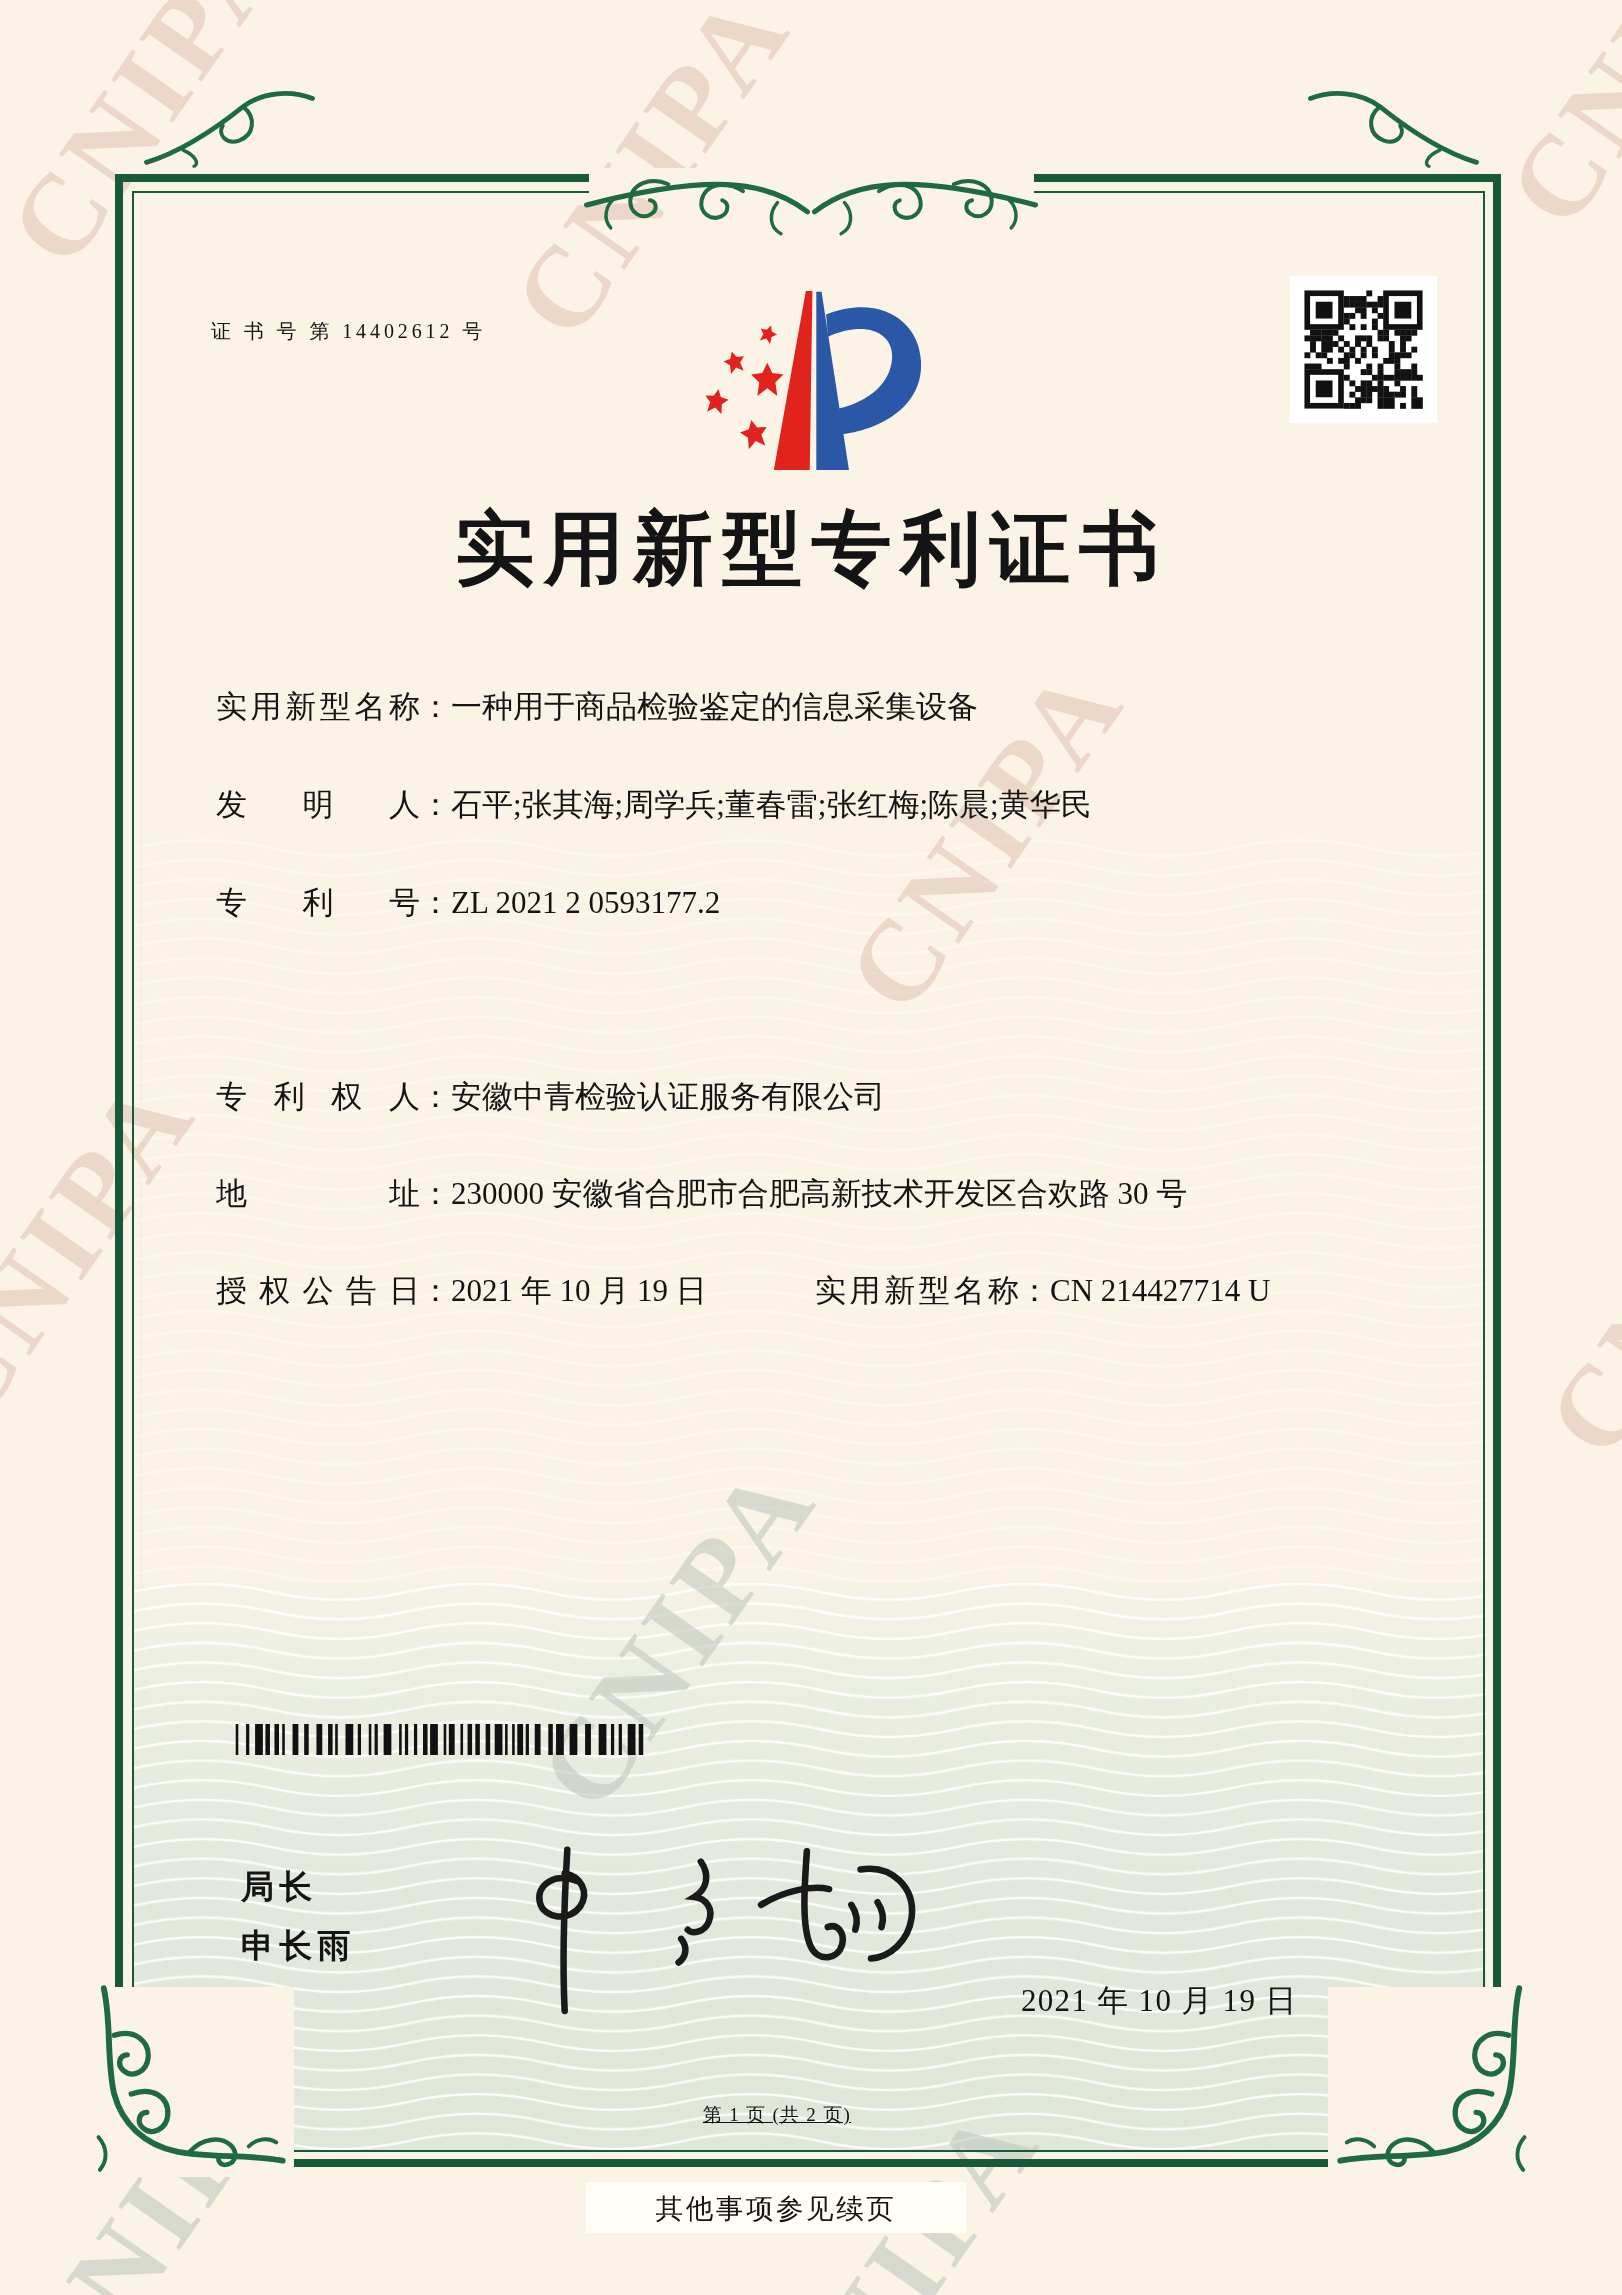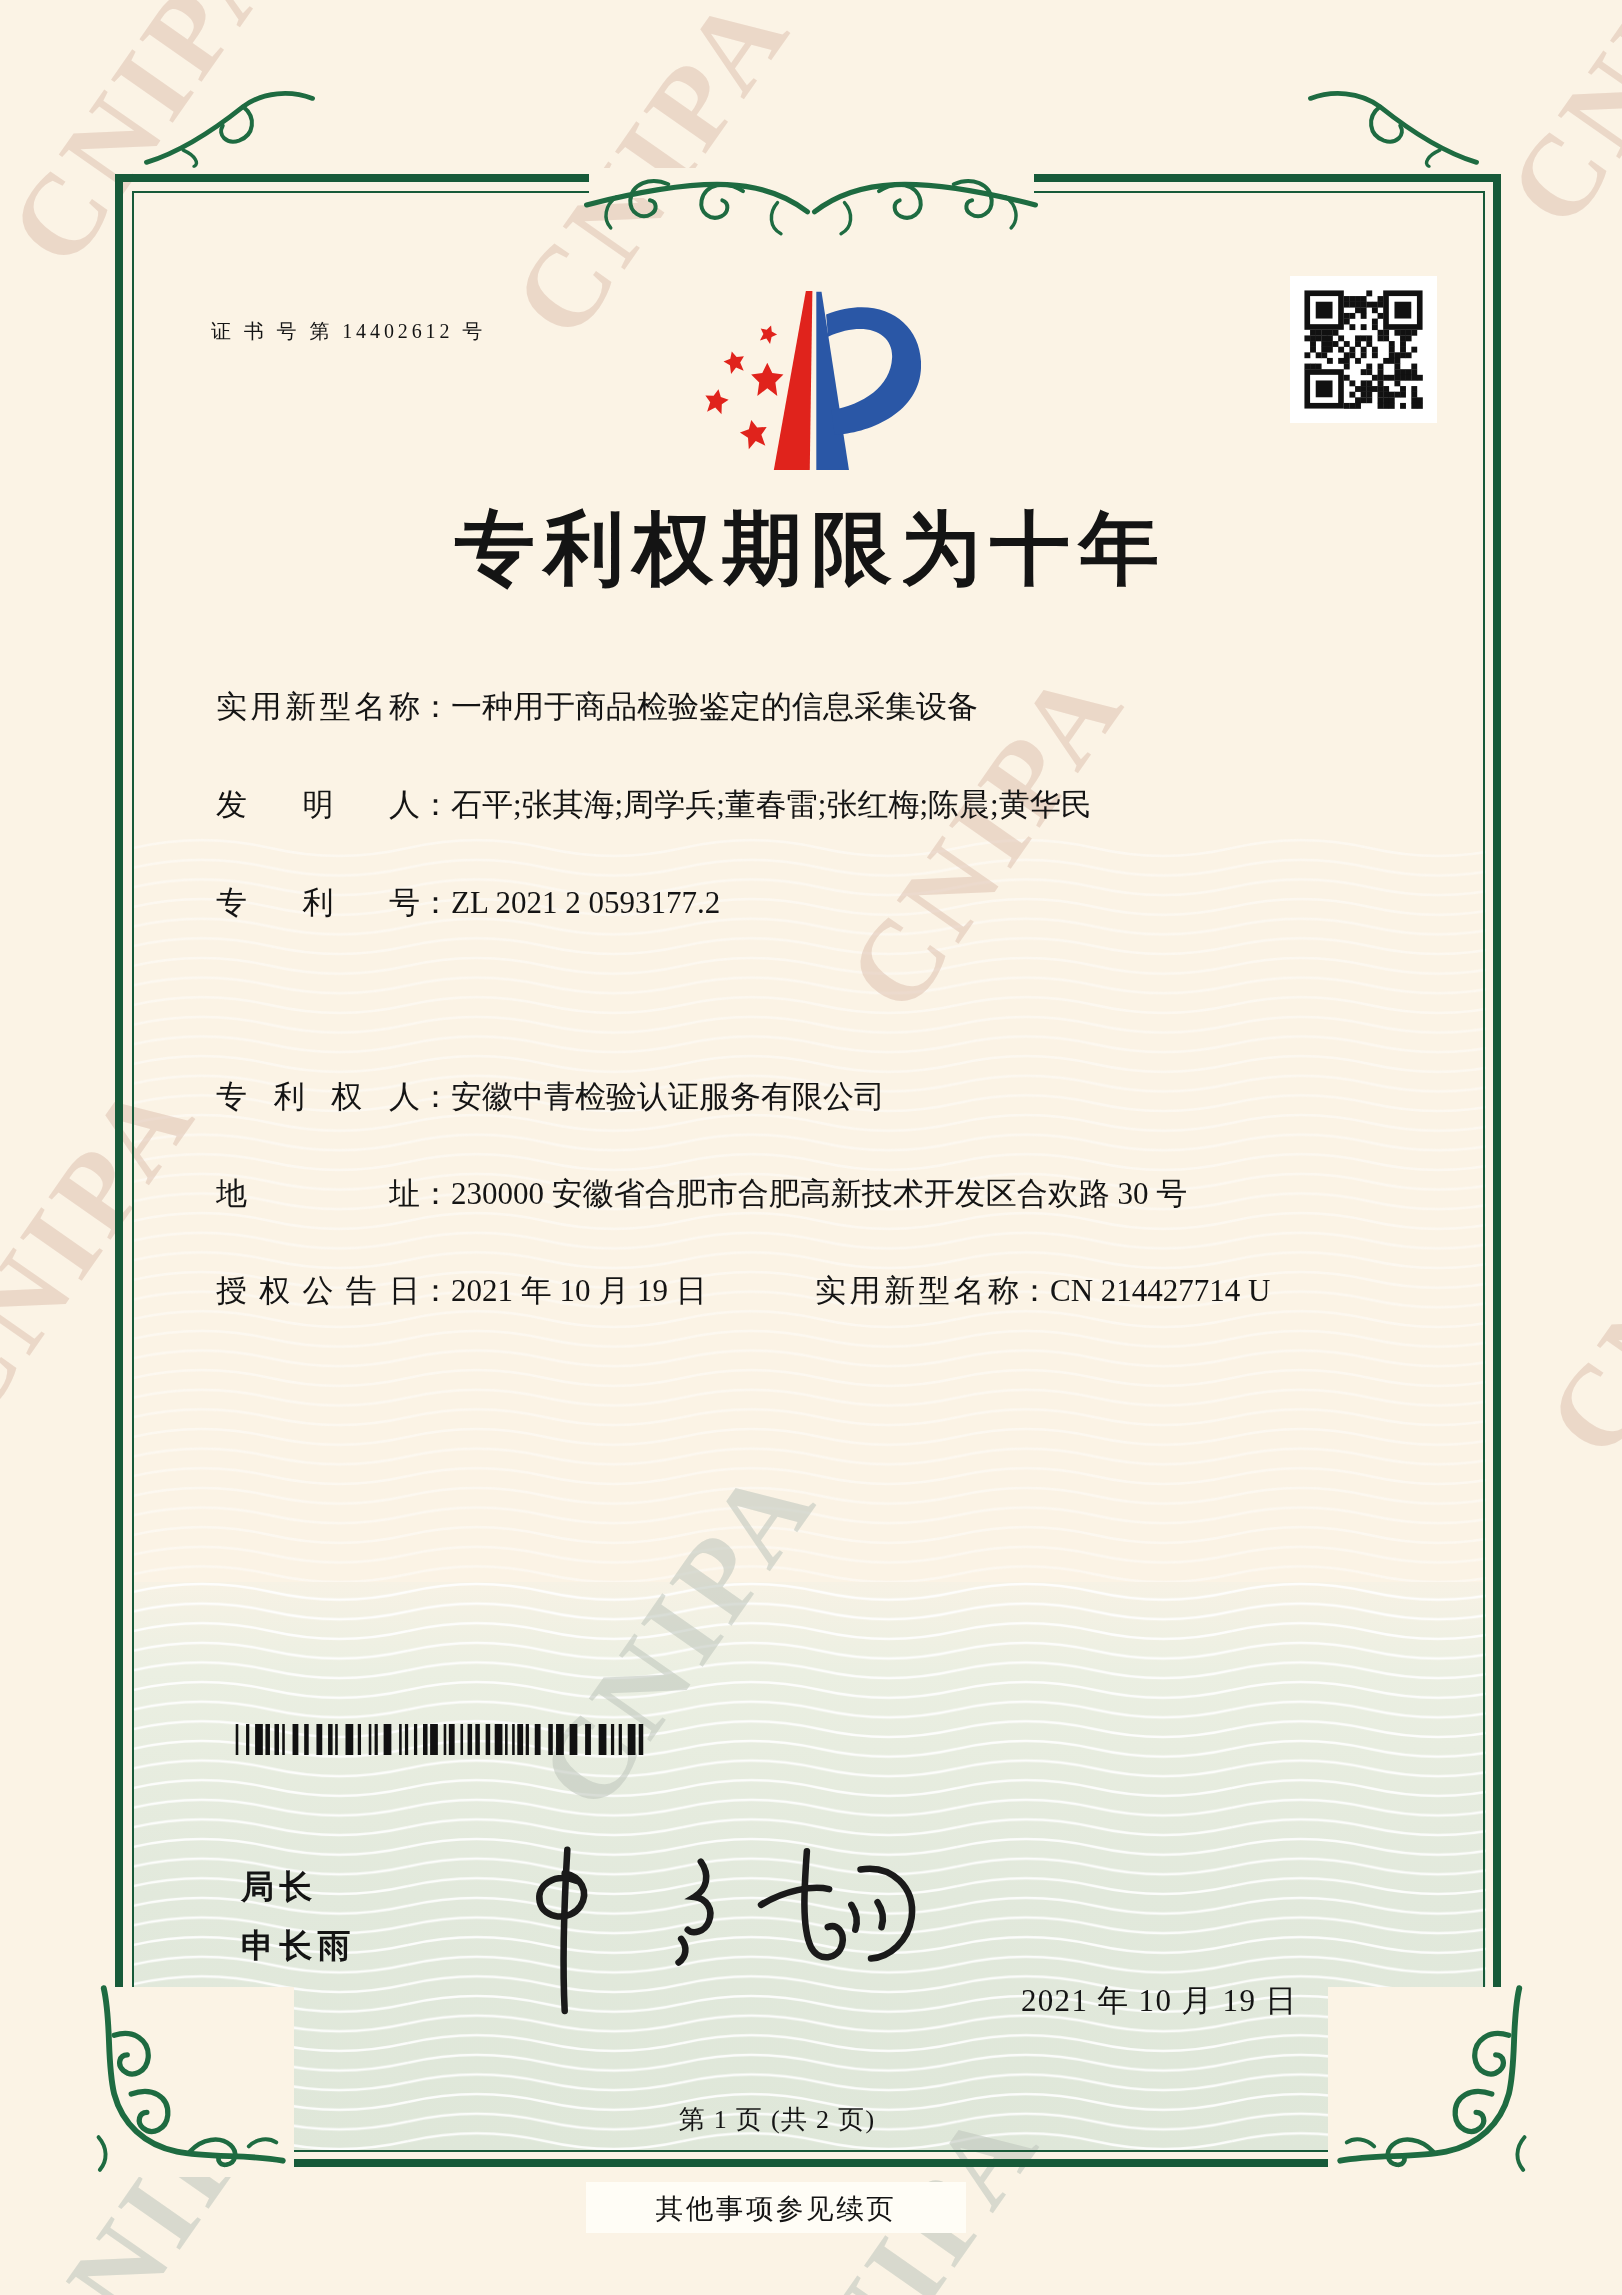--- a/index.html
+++ b/index.html
@@ -40,21 +40,21 @@
   
   .cert-no{left:211px;top:302px;font-size:20px;letter-spacing:3.9px;margin-top:16px;}
   .title{left:0;width:1623px;top:496px;text-align:center;font-size:80px;font-weight:bold;letter-spacing:9.2px;}
   .frow{left:216px;width:1243px;font-size:31px;white-space:nowrap;}
   .flabel{display:inline-block;width:204px;text-align:justify;text-align-last:justify;vertical-align:bottom;}
   .grant2{position:absolute;left:599px;top:0;white-space:nowrap;}
   .paras{left:216px;top:1335px;width:1192px;font-size:31px;line-height:47px;text-align:justify;}
   .paras p{margin:0;text-indent:63px;}
   .director{left:241px;font-size:33px;font-family:var(--sans);font-weight:600;letter-spacing:5.2px;}
   .issue-date{left:1021px;top:1980px;font-size:31px;letter-spacing:1.3px;}
-  .page-ind{left:777px;top:2102px;transform:translateX(-50%);font-size:26px;letter-spacing:1.3px;}
+  .page-ind{left:777px;top:2102px;transform:translateX(-50%);font-size:19px;letter-spacing:1.3px;text-decoration:underline;}
   .note-strip{left:586px;top:2182px;width:380px;height:51px;background:#FFFDF6;}
   .note-text{left:776px;top:2191px;transform:translateX(-50%);font-size:27.5px;letter-spacing:2.6px;}
   svg{display:block;}
 </style>
 </head>
 <body>
 
 <div id="page">
 
   <svg width="0" height="0" style="position:absolute">
@@ -338,21 +338,21 @@
             <rect x="120.00" y="171.43" width="8.97" height="8.97"></rect>
             <rect x="128.57" y="171.43" width="8.97" height="8.97"></rect>
             <rect x="145.71" y="171.43" width="8.97" height="8.97"></rect>
             <rect x="162.86" y="171.43" width="8.97" height="8.97"></rect>
             <rect x="171.43" y="171.43" width="8.97" height="8.97"></rect>
           </g>
       </g>
     </svg>
   </div>
 
-  <div class="abs title">专利权期限为十年</div>
+  <div class="abs title">实用新型专利证书</div>
 
   <div class="abs frow" style="top:686px">
     <span class="flabel">实用新型名称</span><span>：</span><span>一种用于商品检验鉴定的信息采集设备</span>
   </div>
   <div class="abs frow" style="top:784px">
     <span class="flabel">发明人</span><span>：</span><span>石平;张其海;周学兵;董春雷;张红梅;陈晨;黄华民</span>
   </div>
   <div class="abs frow" style="top:882px">
     <span class="flabel">专利号</span><span>：</span><span>ZL 2021 2 0593177.2</span>
   </div>

